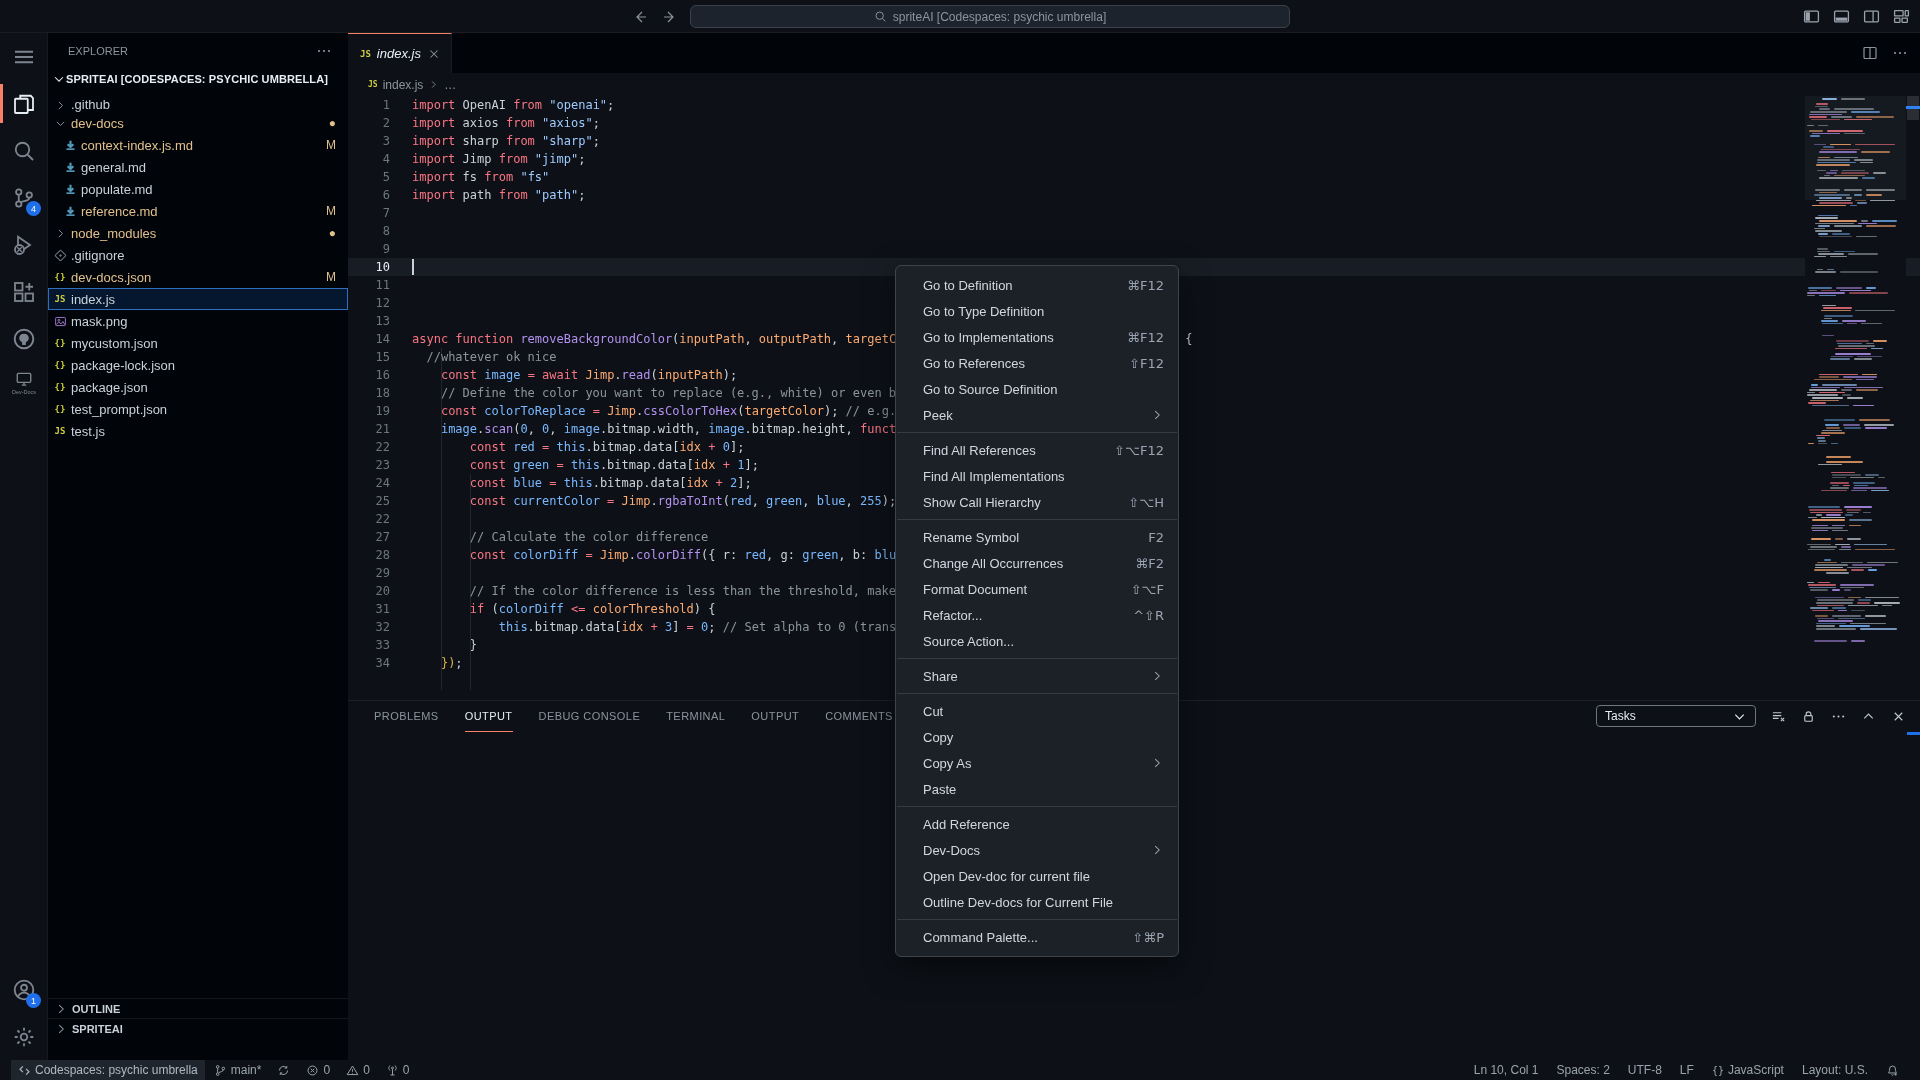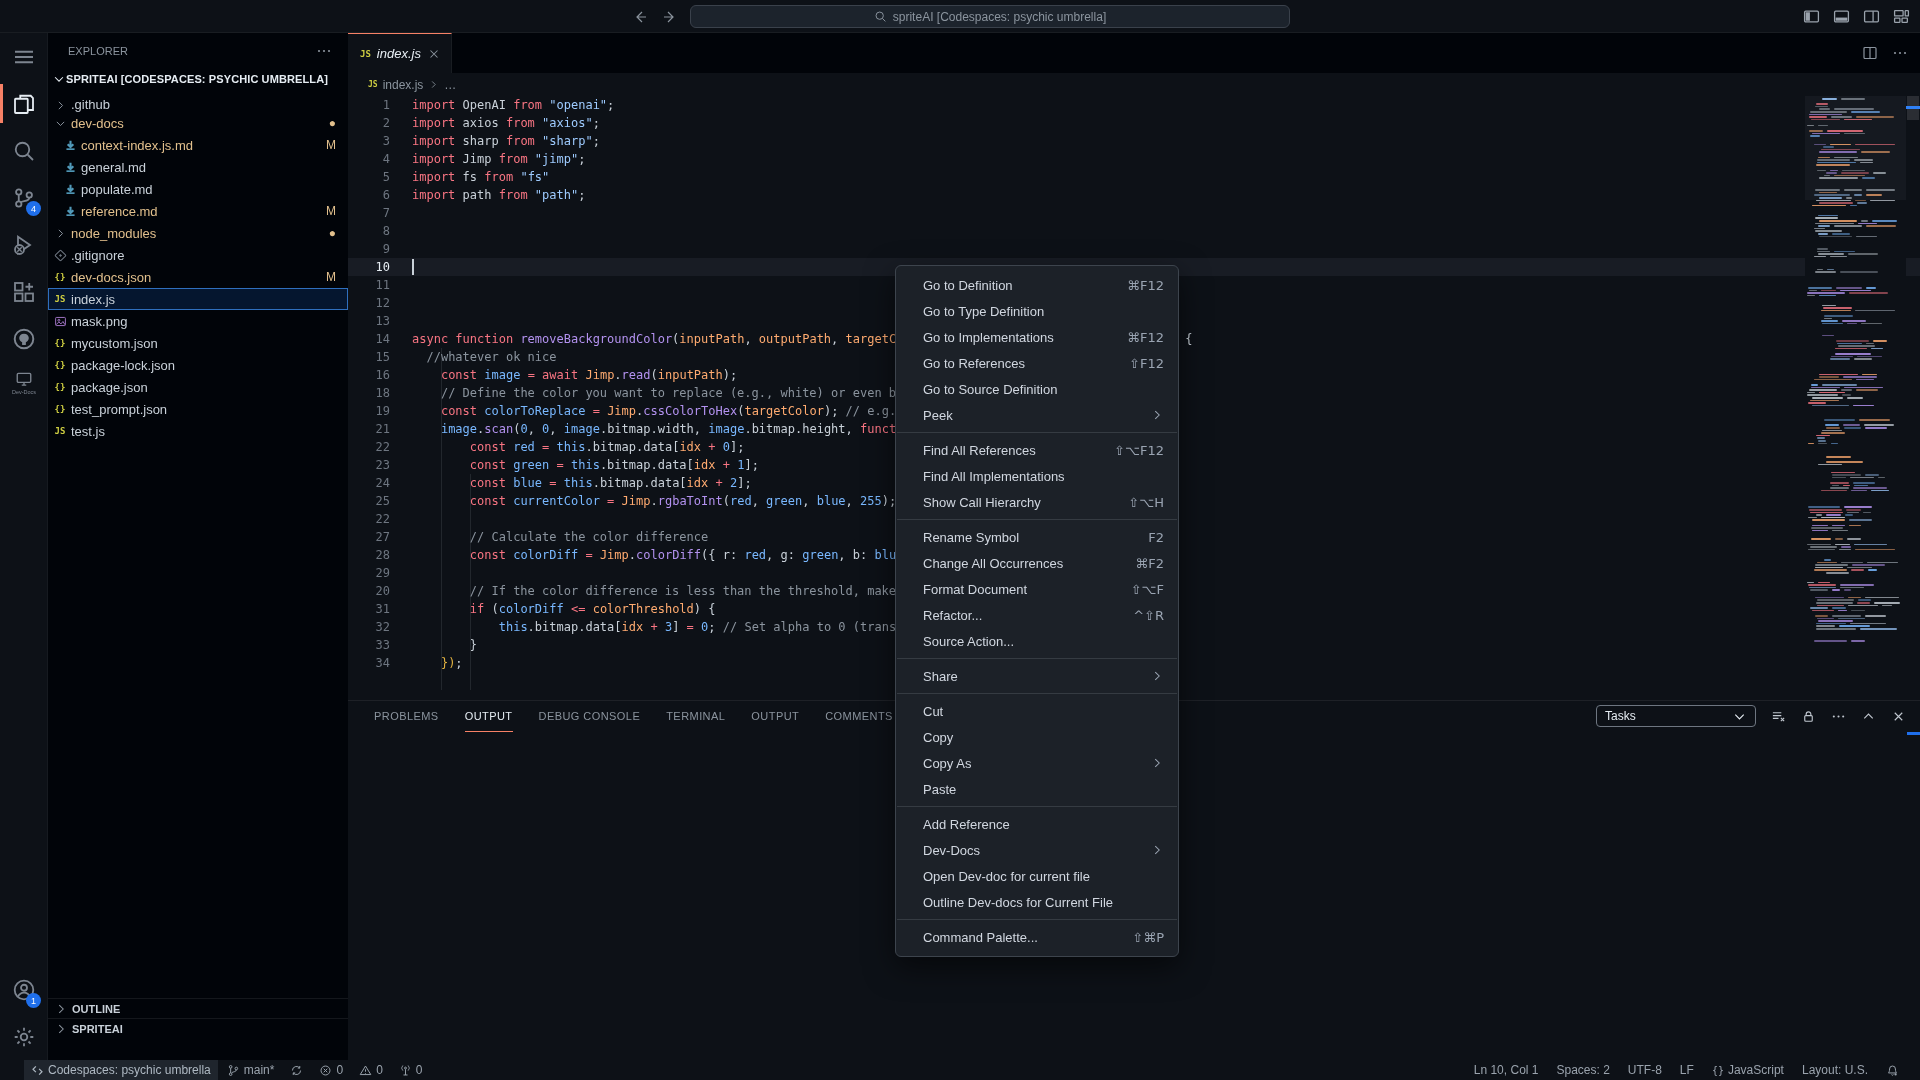--- a/index.html
+++ b/index.html
@@ -96,21 +96,21 @@
                   display:flex; align-items:center; font-size:12px; color:#e6edf3; padding:0 8px; cursor:pointer; }
   .tasks-select .grow { flex:1; }
   .tasks-select .icon svg { width:13px; height:13px; }
   .panel-toolbar .icon svg { width:15px; height:15px; }
   .panel-scroll-mark { position:absolute; right:0; top:31px; width:13px; height:3px; background:#1f6feb; }
 
   
   .statusbar { position:absolute; left:0; top:1060px; width:1920px; height:20px; background:#0d1117;
                display:flex; align-items:center; font-size:12px; color:#9aa3ad; }
   .st-group { display:flex; align-items:center; height:20px; }
-  .st-left { margin-left:24px; gap:2px; } .st-right { margin-left:auto; margin-right:14px; gap:4px; }
+  .st-left { margin-left:11px; gap:2px; } .st-right { margin-left:auto; margin-right:14px; gap:4px; }
   .st-item { display:flex; align-items:center; gap:4px; padding:0 7px; height:20px; cursor:pointer; }
   .st-item.emph { background:#1f252d; color:#aeb8c2; }
   .st-item .icon svg { width:13px; height:13px; }
   .st-item .icon .glyph { font-family:"DejaVu Sans Mono",monospace; font-size:10px; }
 
   
   .ctxmenu { position:absolute; left:895px; top:265px; width:284px; background:#1c2128;
              border:1px solid #3d444d; border-radius:6px; box-shadow:0 10px 30px rgba(0,0,0,0.55);
              padding:6px 0; z-index:50; }
   .mi { height:26px; display:flex; align-items:center; padding:0 14px 0 27px; font-size:13px; color:#d1d7e0; cursor:pointer; }

